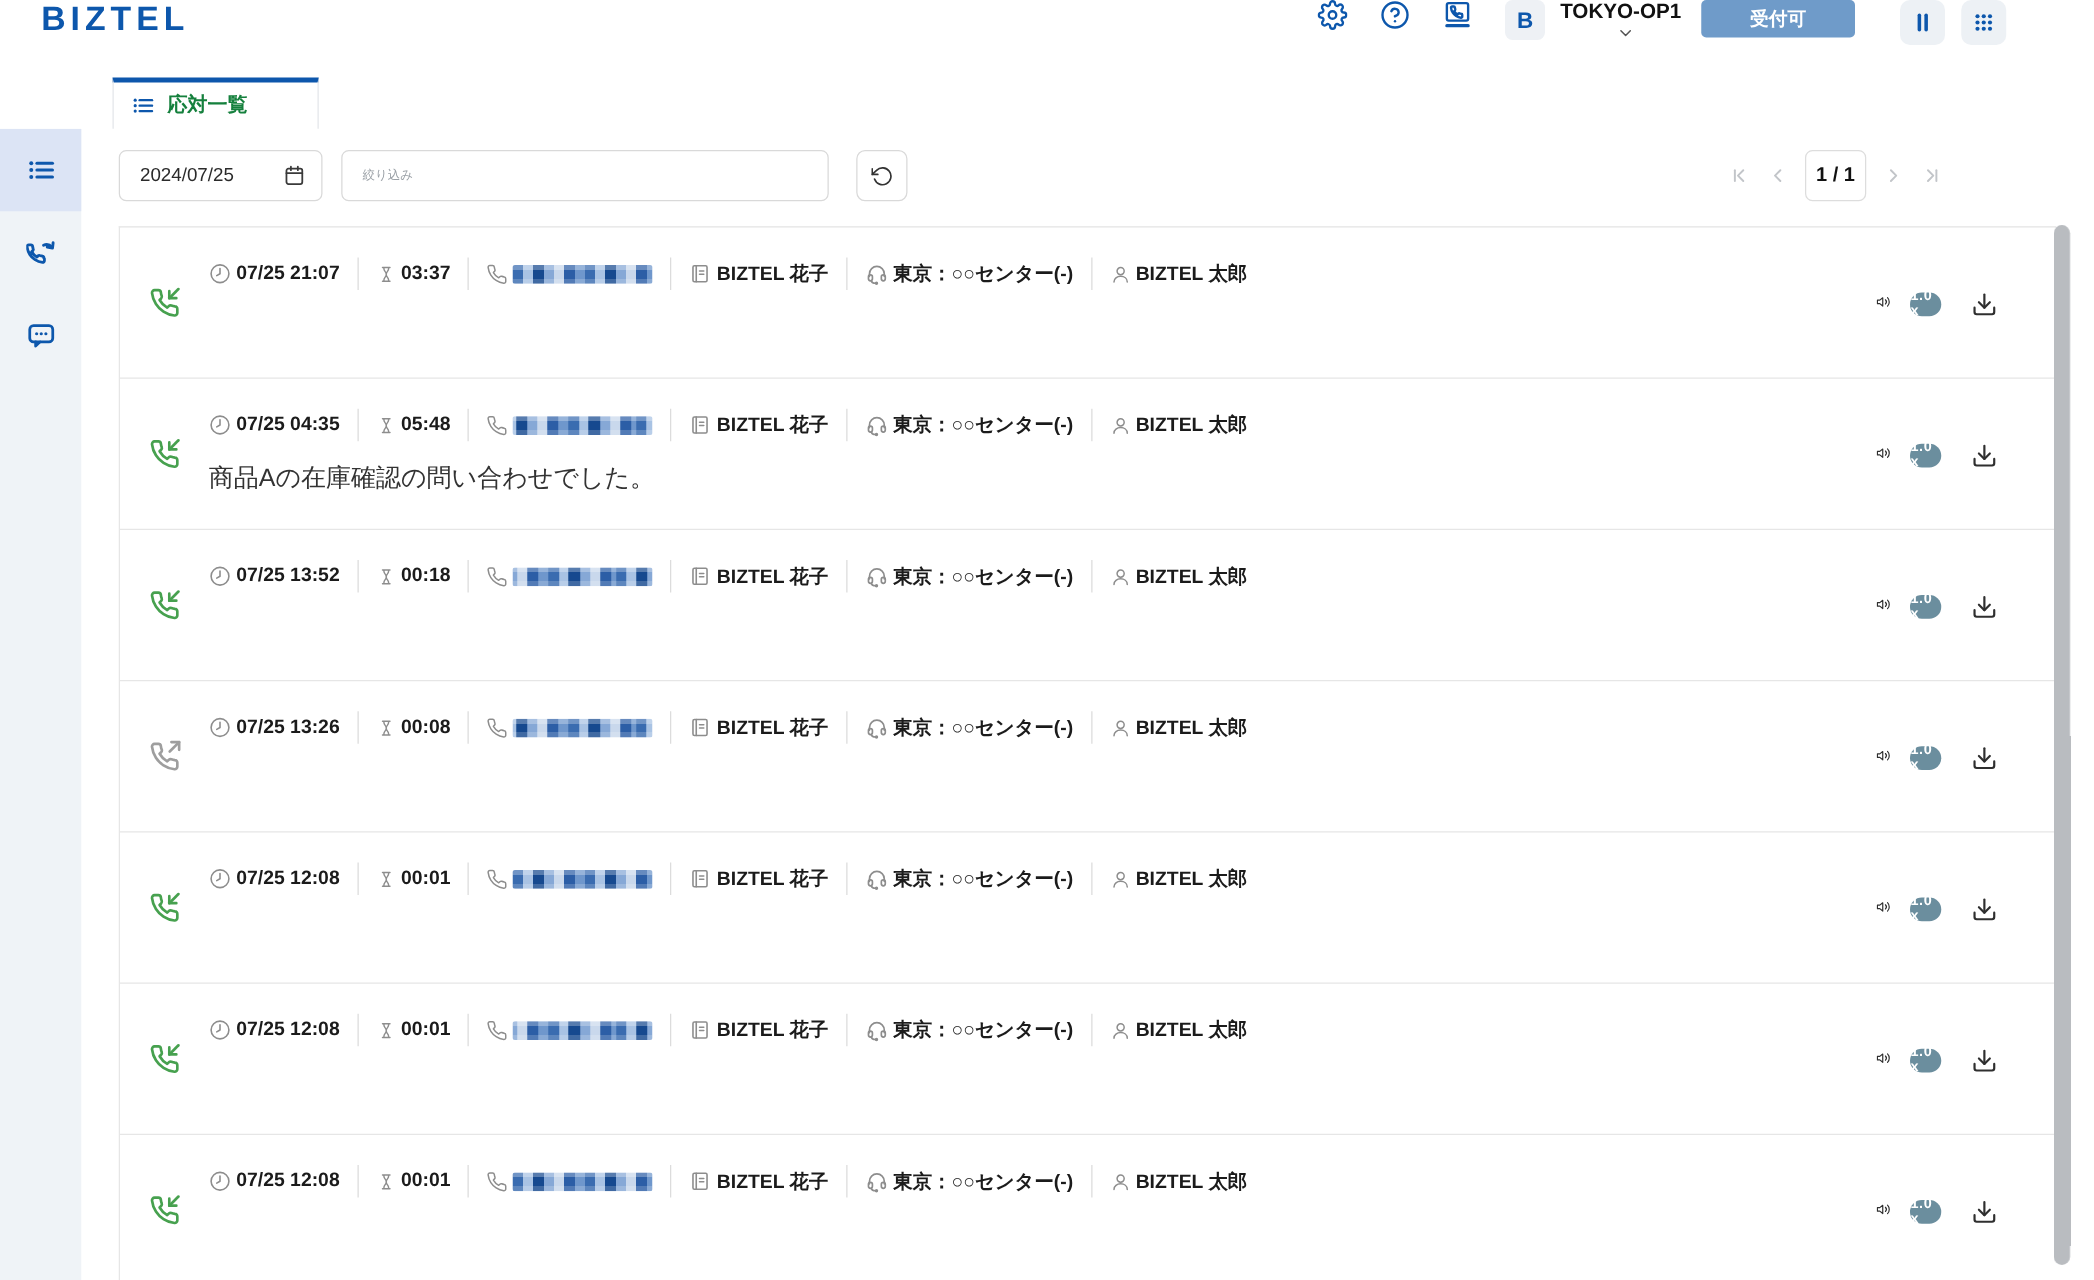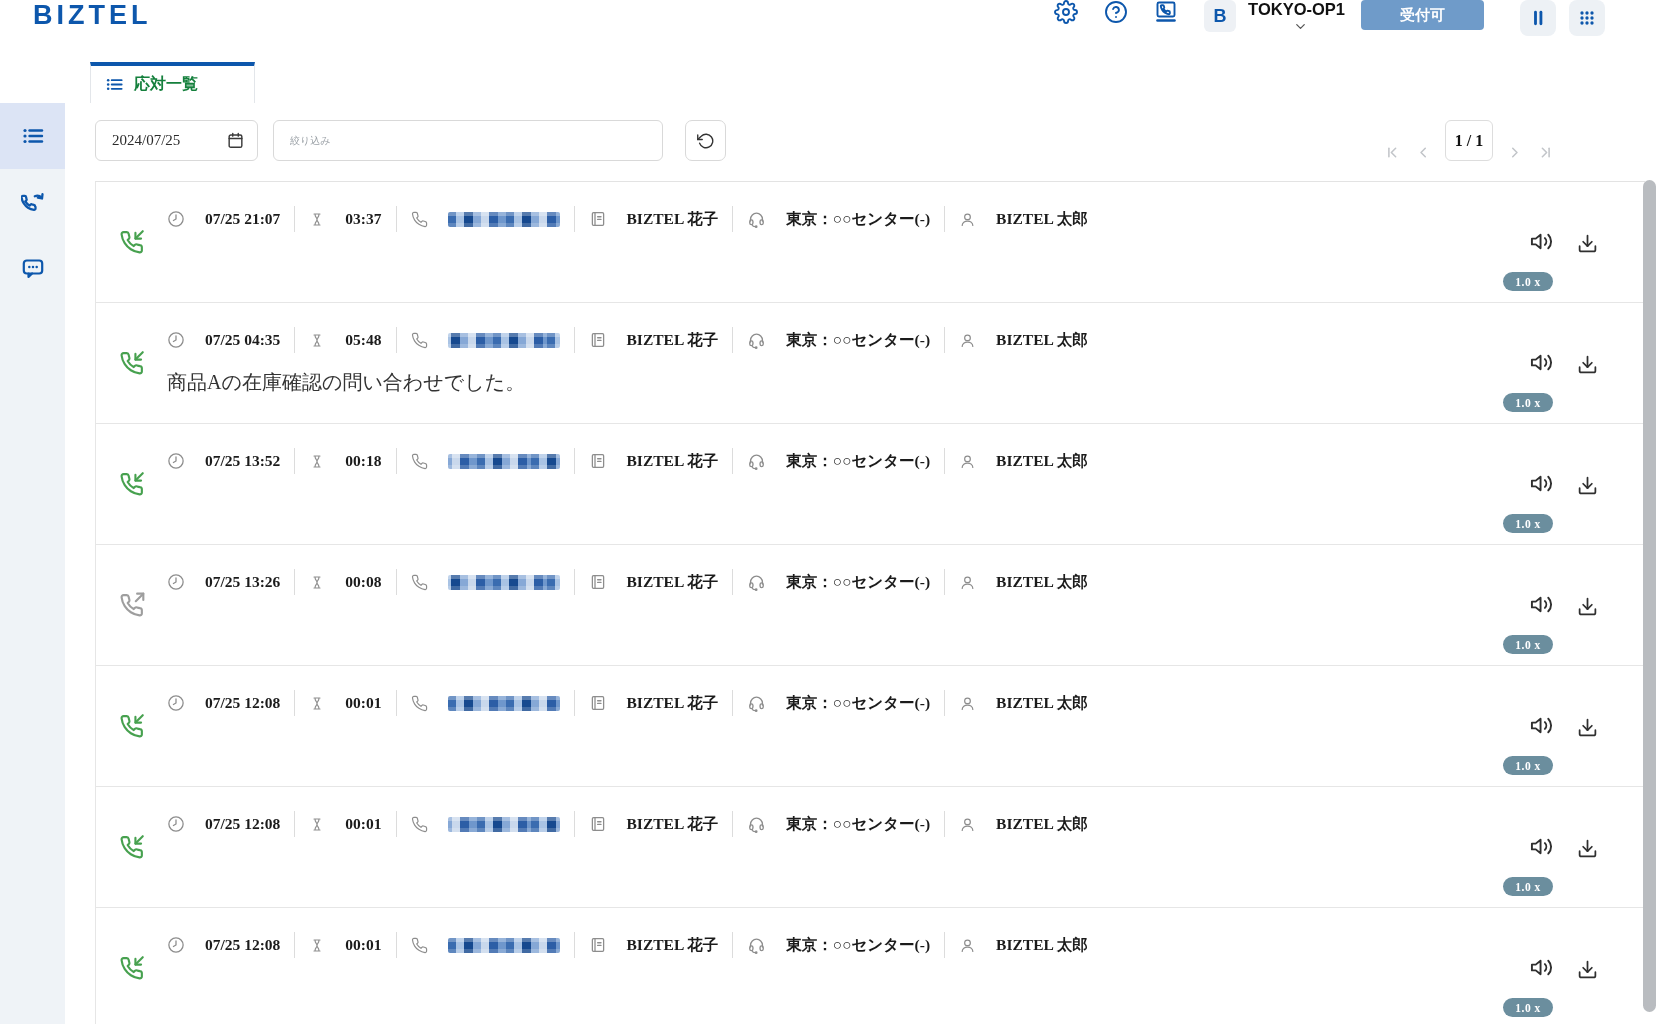--- a/index.html
+++ b/index.html
@@ -29,68 +29,68 @@
     display:flex; align-items:center; gap:10px; padding-left:14px; cursor:pointer; }
   .tab svg { width:19px; height:19px; }
   .tab .tlabel { font-weight:bold; font-size:16px; color:#15803d; }
 
   
   .main { display:flex; height:921px; }
   .sidebar { width:65px; background:#eff3f7; flex:none; }
   .sitem { height:66px; display:flex; align-items:center; justify-content:center; cursor:pointer; }
   .sitem.active { background:#dce4f5; }
   .sitem svg { width:24px; height:24px; }
-  .content { flex:1; padding:0 30px; position:relative;font-family:Liberation Serif, serif; }
+  .content { flex:1; padding:0 30px; position:relative; }
 
   
   .toolbar { margin-top:17px; margin-right:92px; height:41px; display:flex; align-items:center; }
   .datebox { width:163px; height:41px; border:1px solid #d9d9d9; border-radius:6px; display:flex; align-items:center;
     padding:0 12px 0 16px; cursor:pointer; }
   .datebox input { border:none; outline:none; width:100%; font-size:15px; color:#2b2b2b; font-family:inherit; background:transparent;}
   .datebox svg { width:19px; height:19px; stroke:#3a3a3a; fill:none; stroke-width:1.8; stroke-linecap:round; flex:none;}
   .filter { margin-left:15px; width:390px; height:41px; border:1px solid #d9d9d9; border-radius:6px;
     padding:0 16px; font-size:10px; color:#2b2b2b; font-family:inherit; outline:none; }
   .filter::placeholder { color:#9aa0a6; }
   .selgroup { margin-left:20px; height:41px; border:1px solid #d9d9d9; border-radius:6px; display:flex; align-items:stretch; }
   .selmain { width:195px; display:flex; align-items:center; justify-content:space-between; padding:0 12px 0 16px; cursor:pointer; }
   .selmain .selval { font-size:15px; color:#2b2b2b; }
   .selmain svg { width:15px; height:15px; stroke:#555; fill:none; stroke-width:2; stroke-linecap:round; stroke-linejoin:round; }
   .seldiv { width:1px; background:#d9d9d9; }
   .sortseg { width:37px; display:flex; align-items:center; justify-content:center; cursor:pointer; }
   .sortseg svg { width:19px; height:19px; stroke:#333; fill:none; stroke-width:1.8; stroke-linecap:round; stroke-linejoin:round; }
   .refresh { margin-left:22px; width:41px; height:41px; border:1px solid #d9d9d9; border-radius:7px; background:#fff;
     display:flex; align-items:center; justify-content:center; cursor:pointer; }
   .refresh svg { width:18px; height:18px; stroke:#333; fill:none; stroke-width:1.8; stroke-linecap:round; stroke-linejoin:round; }
-  .pager { margin-left:auto; display:flex; align-items:flex-end; gap:13px; }
+  .pager { margin-left:auto; display:flex; align-items:center; gap:13px; }
   .pbtn { width:17px; height:17px; cursor:pointer; }
   .pbtn svg { width:100%; height:100%; stroke:#c2c5c9; fill:none; stroke-width:2.2; stroke-linecap:round; stroke-linejoin:round; }
   .pbox { min-width:48px; height:41px; border:1px solid #ddd; border-radius:6px; display:flex; align-items:center; justify-content:center;
     font-weight:bold; font-size:16px; color:#111; padding:0 8px; }
 
   
   .list { margin-top:20px; border-top:1px solid #e3e3e3; border-left:1px solid #e6e6e6; }
   .call-row { height:121px; border-bottom:1px solid #e6e6e6; position:relative; }
   .dir { position:absolute; left:22px; top:47px; width:27px; height:27px; }
   .dir svg { width:27px; height:27px; fill:none; stroke-linecap:round; stroke-linejoin:round; stroke-width:1.9; display:none; }
   .call-row.incoming .dir-in { display:block; stroke:#47a14f; }
   .call-row.outgoing .dir-out { display:block; stroke:#9e9e9e; }
   .fields { display:flex; align-items:center; padding:24px 0 0 71px; }
-  .f { display:flex; align-items:center; gap:20px; }
+  .f { display:flex; align-items:center; gap:4px; }
   .f svg { fill:none; stroke:#8d8d8d; stroke-width:1.7; stroke-linecap:round; stroke-linejoin:round; flex:none; }
   .f b { font-size:15.5px; color:#1b1b1b; white-space:nowrap; }
   .sep { width:1px; height:26px; background:#dcdcdc; margin:0 14px; flex:none; }
   .mosaic { width:112px; height:15px; border-radius:2px;
     background-image:
       linear-gradient(rgba(255,255,255,.28) 0 4px, rgba(255,255,255,0) 4px 11px, rgba(255,255,255,.18) 11px),
       repeating-linear-gradient(90deg,#3a6cb0 0 8px,#a9c3e4 8px 16px,#16498f 16px 25px,#86a8d6 25px 33px,#c9d8ec 33px 41px,#2c5ea6 41px 50px,#6f97cc 50px 58px); }
   .call-row:nth-child(even) .mosaic { background-position:0 0,-13px 0; }
   .call-row:nth-child(3n) .mosaic { background-position:0 0,-29px 0; }
   .memo { padding:16px 0 0 71px; font-size:20px; color:#333; }
   .actions { position:absolute; right:47px; top:48px; display:flex; align-items:flex-start; gap:24px; }
-  .spk { width:52px; display:flex; flex-direction:column; align-items:flex-end;gap:16px; }
+  .spk { width:52px; display:flex; align-items:center;gap:16px; }
   .spk svg { width:23px; height:23px; stroke:#2f2f2f; fill:none; stroke-width:2; stroke-linecap:round; stroke-linejoin:round; cursor:pointer; }
   .rate { margin-top:3px; width:50px; height:19px; border-radius:10px; background:#6b8e9e; color:#fff;
     font-weight:bold; font-size:11.5px; display:flex; align-items:center; justify-content:center; letter-spacing:.5px; cursor:pointer; }
   .dl { width:21px; height:21px; margin-top:3px; cursor:pointer; }
   .dl svg { width:100%; height:100%; stroke:#2f2f2f; fill:none; stroke-width:2; stroke-linecap:round; stroke-linejoin:round; }
 
   .scrollthumb { position:fixed; right:19px; top:180px; width:13px; height:832px; border-radius:7px; background:#b9bcc0; }
 
   .blue-fill { fill:#0d57ac; stroke:none; }
 </style>

